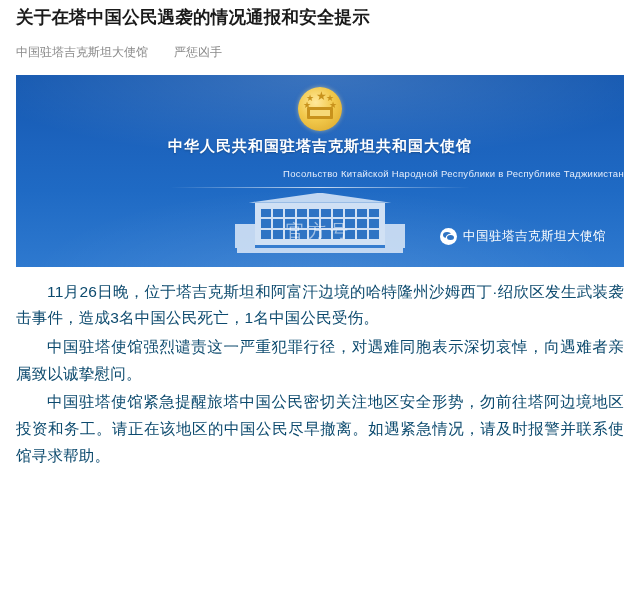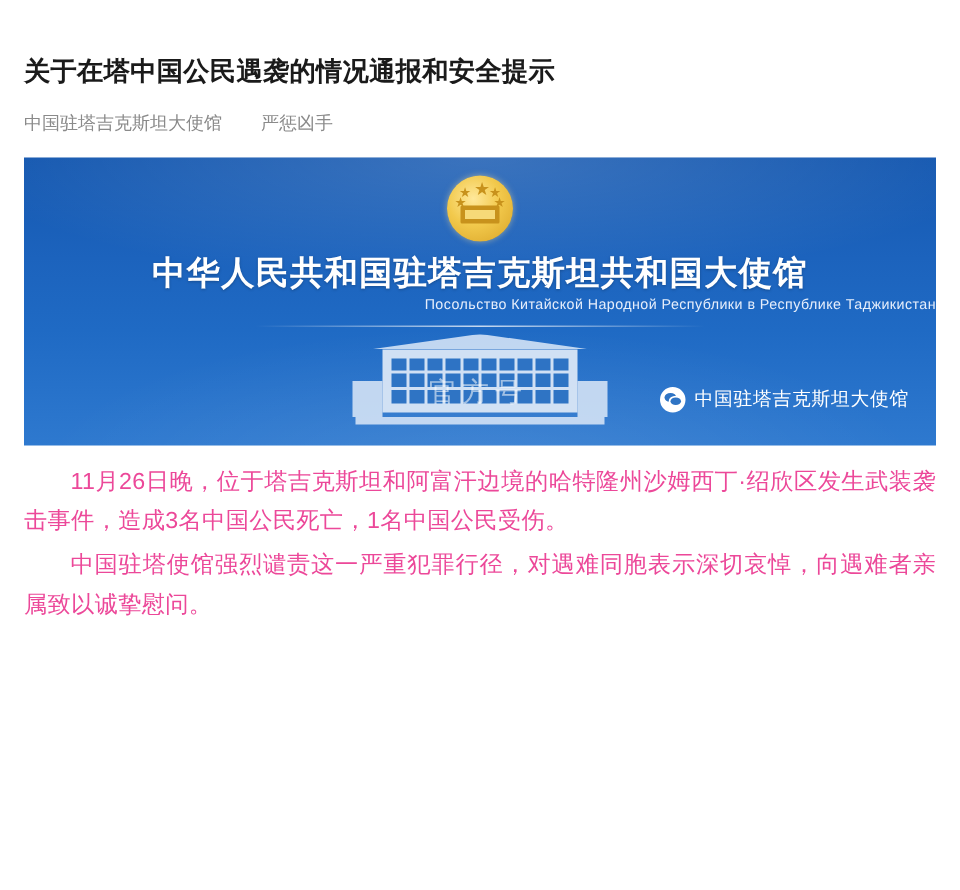--- a/index.html
+++ b/index.html
@@ -11,21 +11,21 @@
     height: 593px;
     background: #ffffff;
     font-family: "Liberation Sans", sans-serif;
     color: #222;
     overflow: hidden;
   }
   .page {
     width: 640px;
     height: 593px;
     box-sizing: border-box;
-    padding: 32px 16px 0 16px;
+    padding: 2px 16px 0 16px;
     position: relative;
   }
   .article-title {
     font-size: 17.5px;
     font-weight: bold;
     color: #1a1a1a;
     line-height: 1.35;
     letter-spacing: 0.2px;
     margin: 4px 0 14px 0;
   }
@@ -99,21 +99,21 @@
   .emblem .s2 { left: 32px; top: 11px; }
   .emblem .s3 { left: 9px; top: 18px; }
   .emblem .s4 { left: 35px; top: 18px; }
 
   .banner-title-cn {
     position: absolute;
     top: 62px;
     left: 0; right: 0;
     text-align: center;
     color: #ffffff;
-    font-size: 22px;
+    font-size: 15px;
     font-weight: bold;
     letter-spacing: 1px;
     text-shadow: 0 1px 2px rgba(0,0,0,0.25);
   }
   .banner-title-ru {
     position: absolute;
     top: 93px;
     left: 0; right: 0;
     text-align: right;
     color: #e6eefb;
@@ -221,21 +221,21 @@
     width: 7px; height: 5px;
     border-radius: 50%;
     background: #2f74c4;
     box-shadow: 0 0 0 1.2px #ffffff;
   }
 
   .body-text {
     margin-top: 12px;
     font-size: 15.5px;
     line-height: 1.72;
-    color: #ec4899;
+    color: #0c4a6e;
     letter-spacing: 0.2px;
   }
   .body-text p {
     margin: 0 0 2px 0;
     text-indent: 2em;
     text-align: justify;
   }
 </style>
 </head>
 <body>
@@ -310,15 +310,16 @@
 
     <div class="wechat-tag">
       <span class="wechat-icon"></span>
       <span>中国驻塔吉克斯坦大使馆</span>
     </div>
   </div>
 
   <div class="body-text">
     <p>11月26日晚，位于塔吉克斯坦和阿富汗边境的哈特隆州沙姆西丁·绍欣区发生武装袭击事件，造成3名中国公民死亡，1名中国公民受伤。</p>
     <p>中国驻塔使馆强烈谴责这一严重犯罪行径，对遇难同胞表示深切哀悼，向遇难者亲属致以诚挚慰问。</p>
+    <p>中国驻塔使馆紧急提醒旅塔中国公民密切关注地区安全形势，勿前往塔阿边境地区投资和务工。请正在该地区的中国公民尽早撤离。如遇紧急情况，请及时报警并联系使馆寻求帮助。</p>
   </div>
 
 </div>
 
 </body></html>

